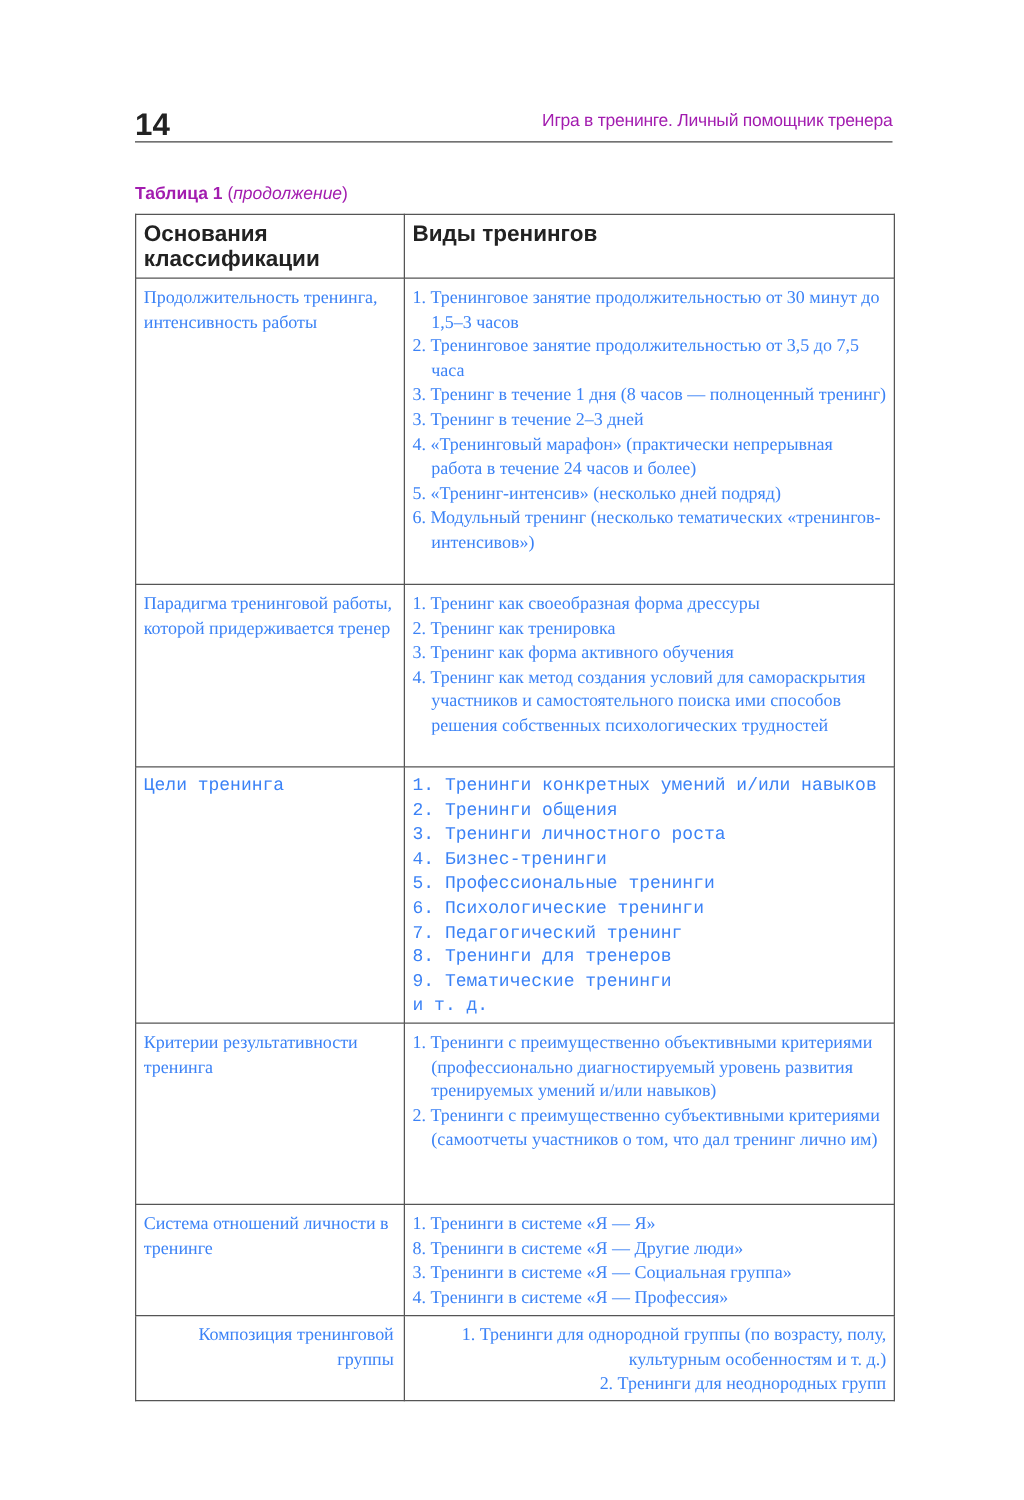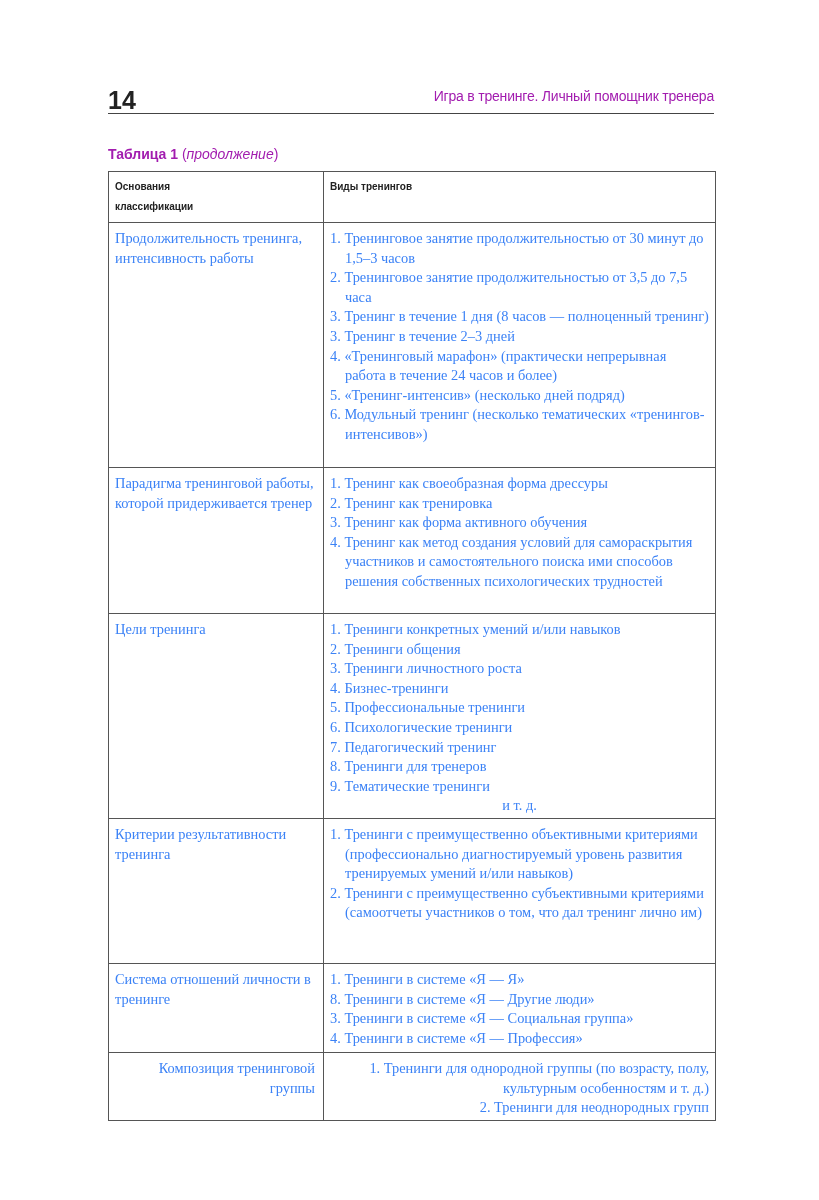--- a/index.html
+++ b/index.html
@@ -26,35 +26,35 @@
     position: absolute; left: 108px; top: 171px; width: 607px;
     border-collapse: collapse; table-layout: fixed;
   }
   table.main td, table.main th {
     border: 1.2px solid #555; vertical-align: top; text-align: left;
     padding: 0;
   }
   col.c1 { width: 215px; }
   col.c2 { width: 392px; }
   th {
-    font-family: "Liberation Sans", sans-serif; font-weight: bold; font-size: 10px;
+    font-family: "Liberation Sans", sans-serif; font-weight: bold; font-size: 18px;
     line-height: 20px; color: #222; height: 50px;
   }
   th .cell { padding: 5px 6px 4px 6px; }
   td {
     font-family: "Liberation Serif", serif; font-size: 14.4px; line-height: 19.6px; color: #3b82f6;
   }
   td .cell { padding: 6px 6px 2px 6px; }
   td.left .cell { padding-right: 8px; }
   ol.items { list-style: none; margin: 0; padding: 0; }
   ol.items li { padding-left: 15px; text-indent: -15px; }
-  .tail { display: block; text-align: center; }
+  .tail { display: block; }
   tr.r1 td { height: 244px; }
   tr.r2 td { height: 145px; }
-  tr.r3 td { height: 204px; }
+  tr.r3 td { height: 204px; font-family: Liberation Mono, monospace; }
   tr.r4 td { height: 144px; }
   tr.r5 td { height: 88px; }
   tr.r6 td { height: 66px; text-align: right; }
 </style>
 </head>
 <body>
 
 <div class="page-num">14</div>
 <div class="running-head">Игра в тренинге. Личный помощник тренера</div>
 <div class="head-rule"></div>

